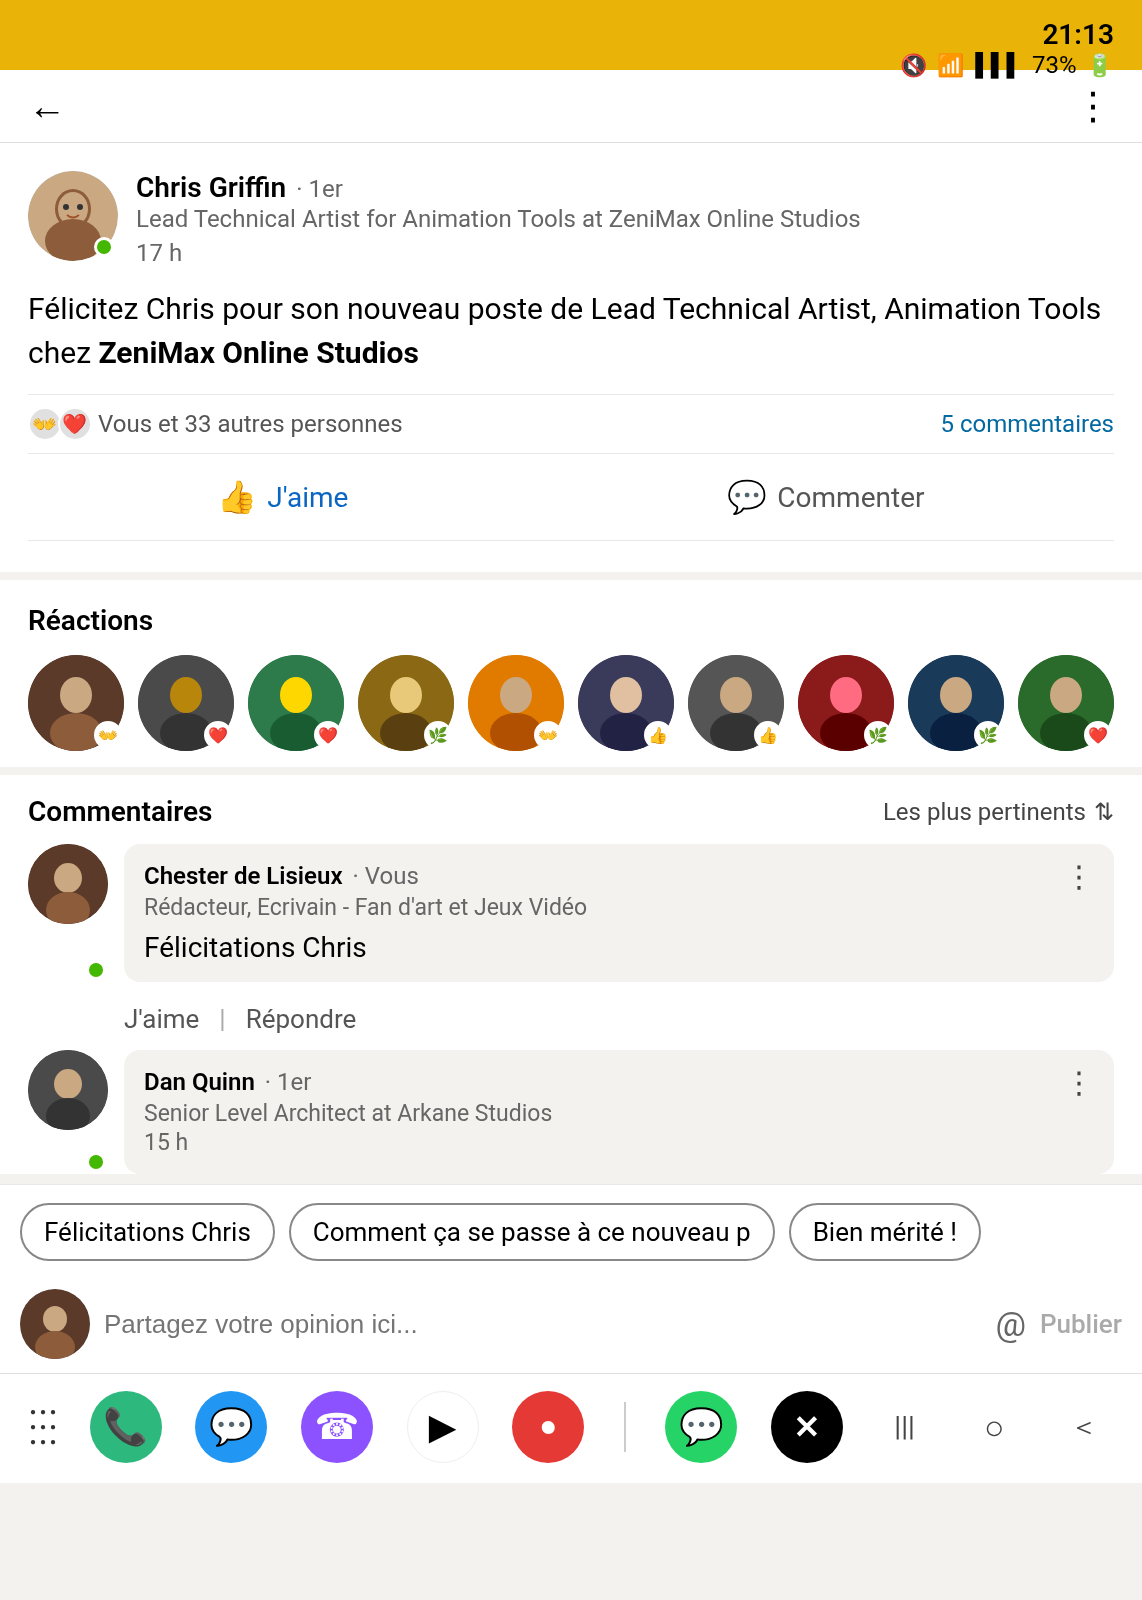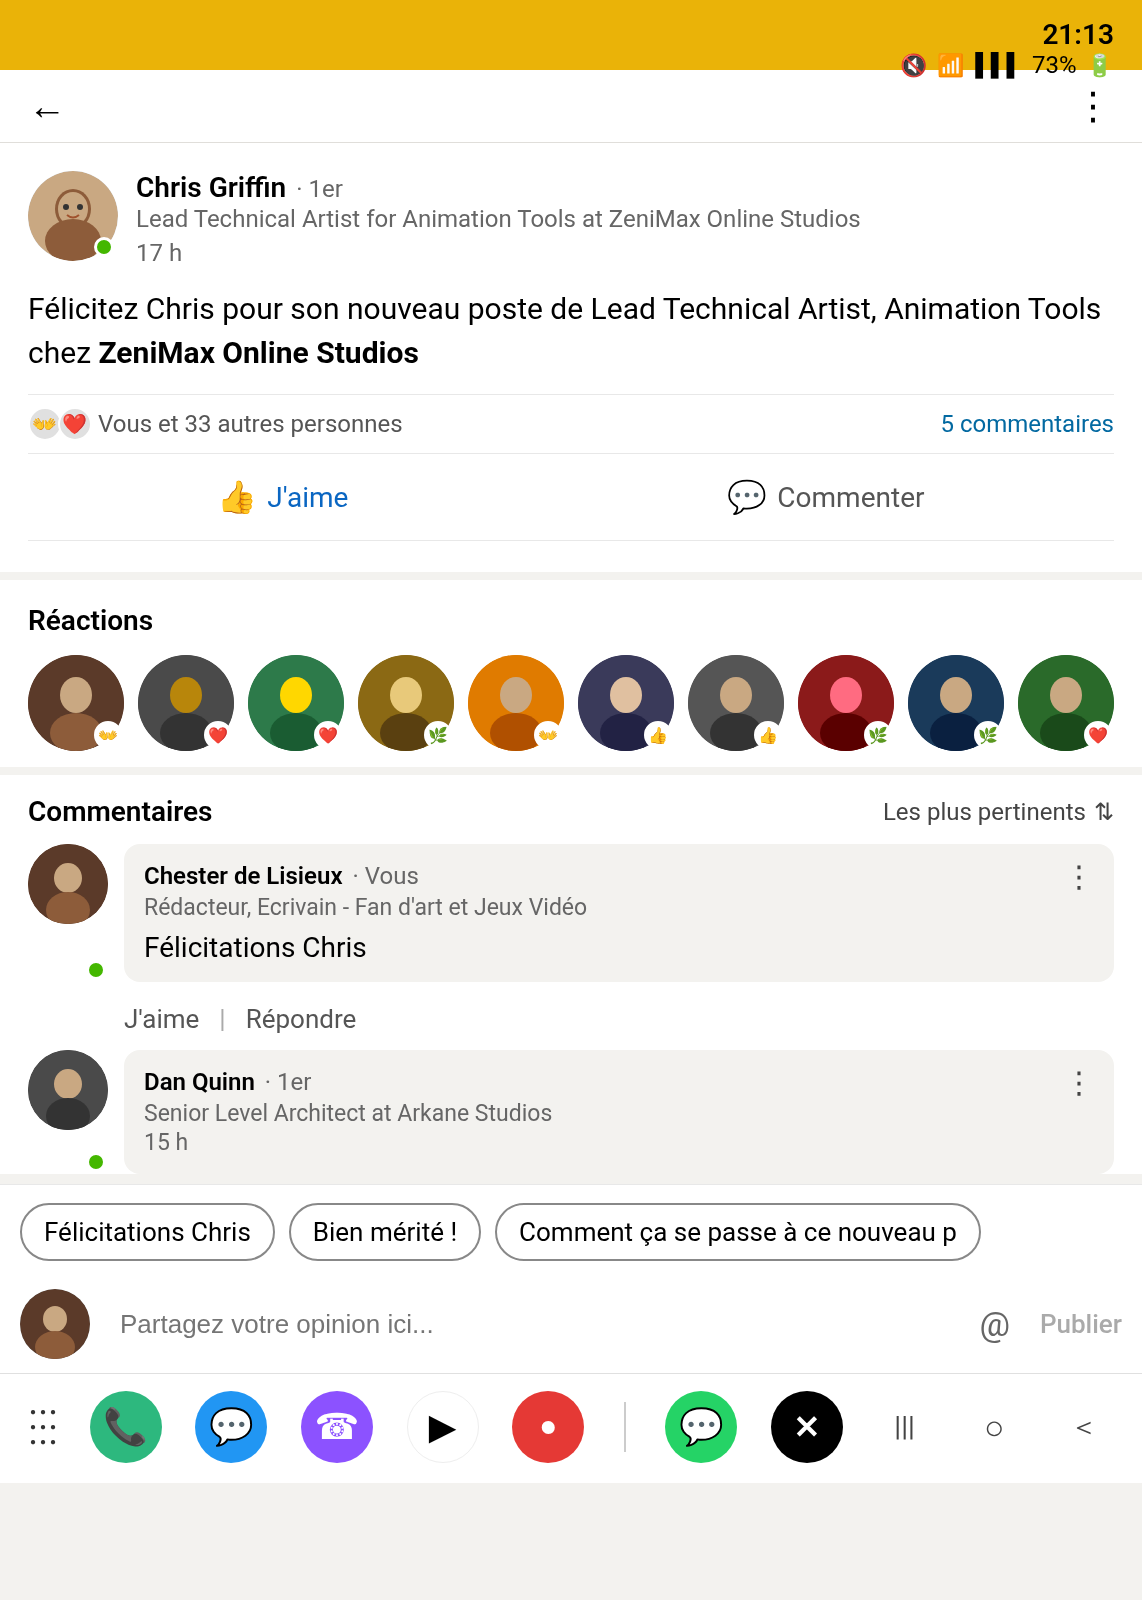--- a/index.html
+++ b/index.html
@@ -370,21 +370,21 @@
       font-size: 26px;
       color: #000;
       white-space: nowrap;
       cursor: pointer;
       background: #fff;
     }
     .comment-input-row {
       display: flex;
       align-items: center;
       padding: 14px 20px 14px 20px;
-      gap: 30px;
+      gap: 14px;
       background: #fff;
     }
     .comment-input-avatar {
       width: 70px;
       height: 70px;
       border-radius: 50%;
       background: #888;
       flex-shrink: 0;
       display: flex;
       align-items: center;
@@ -705,22 +705,22 @@
         <span class="comment-more">⋮</span>
       </div>
       <div class="comment-subtitle">Senior Level Architect at Arkane Studios</div>
       <div class="comment-time">15 h</div>
     </div>
   </div>
 </div>
 
 <div class="quick-replies">
   <div class="quick-reply-chip">Félicitations Chris</div>
+  <div class="quick-reply-chip">Comment ça se passe à ce nouveau p</div>
   <div class="quick-reply-chip">Bien mérité !</div>
-  <div class="quick-reply-chip">Comment ça se passe à ce nouveau p</div>
 </div>
 
 <div class="comment-input-row">
   <div class="comment-input-avatar">
     <svg viewBox="0 0 70 70" width="70" height="70">
         <circle cx="35" cy="35" r="35" fill="#5b3a29"></circle>
         <ellipse cx="35" cy="30" rx="12" ry="13" fill="#c9a882"></ellipse>
         <ellipse cx="35" cy="58" rx="20" ry="16" fill="#8d5c3a"></ellipse>
       </svg>
   </div>

